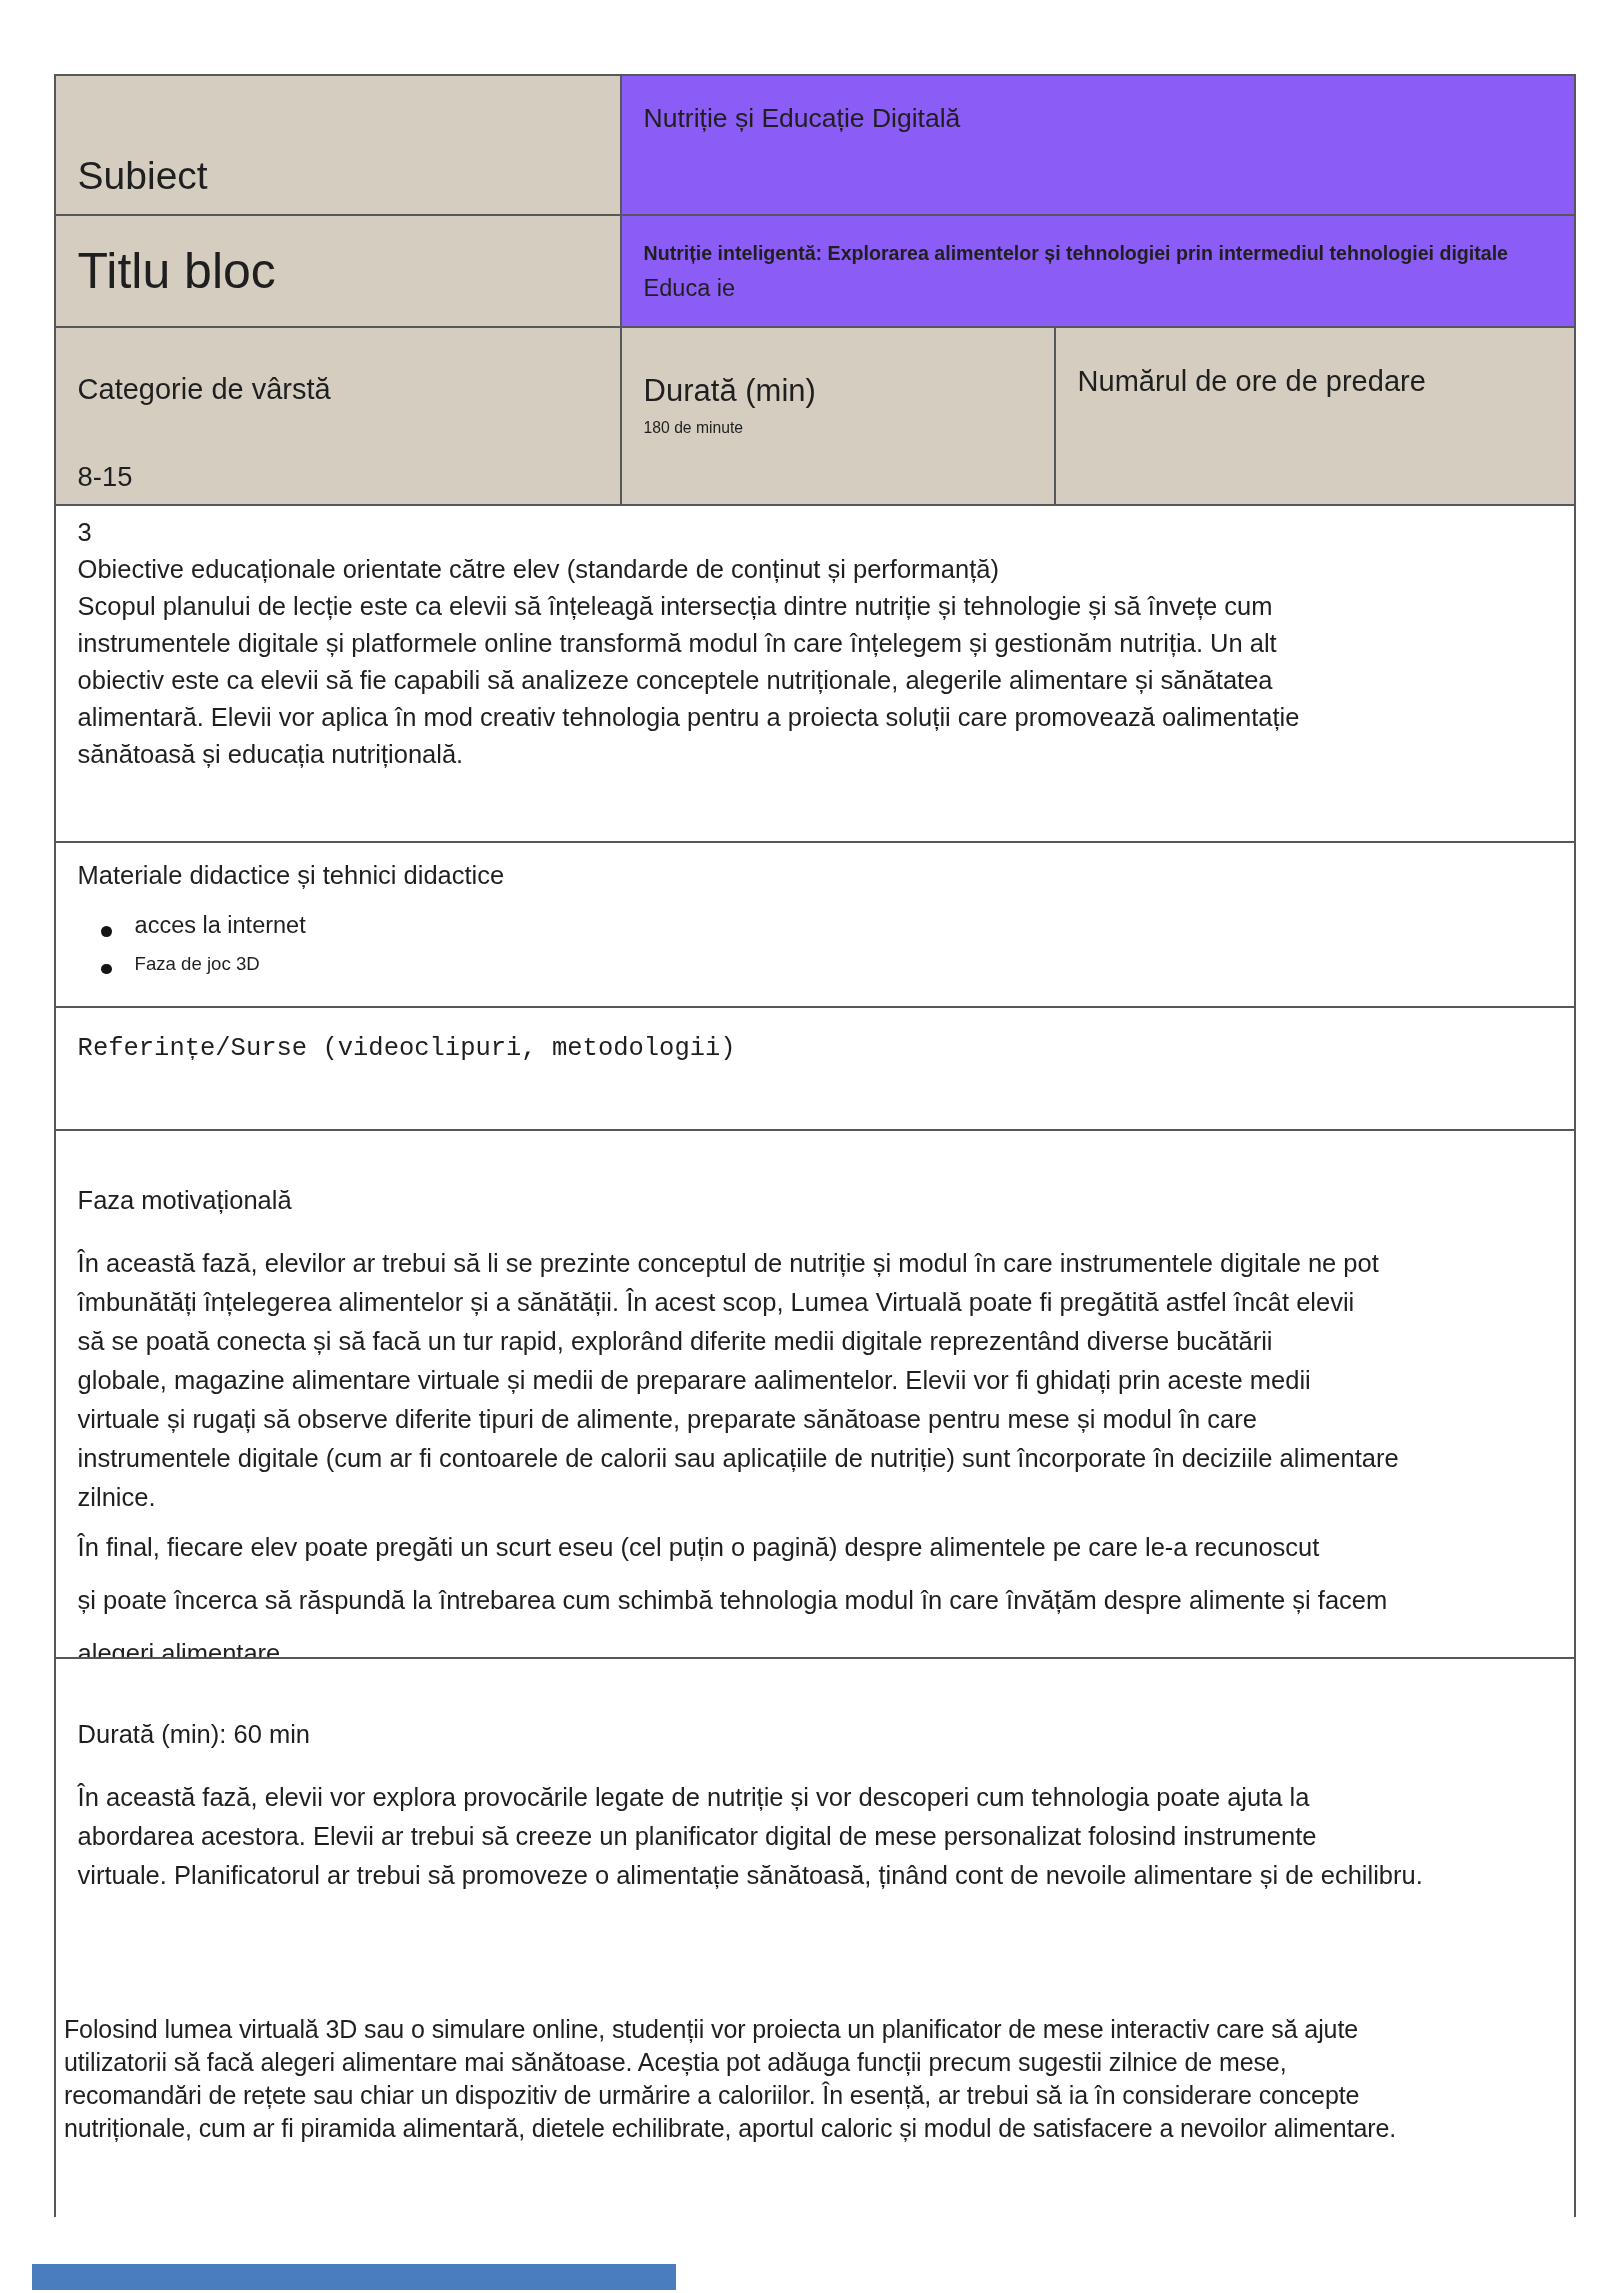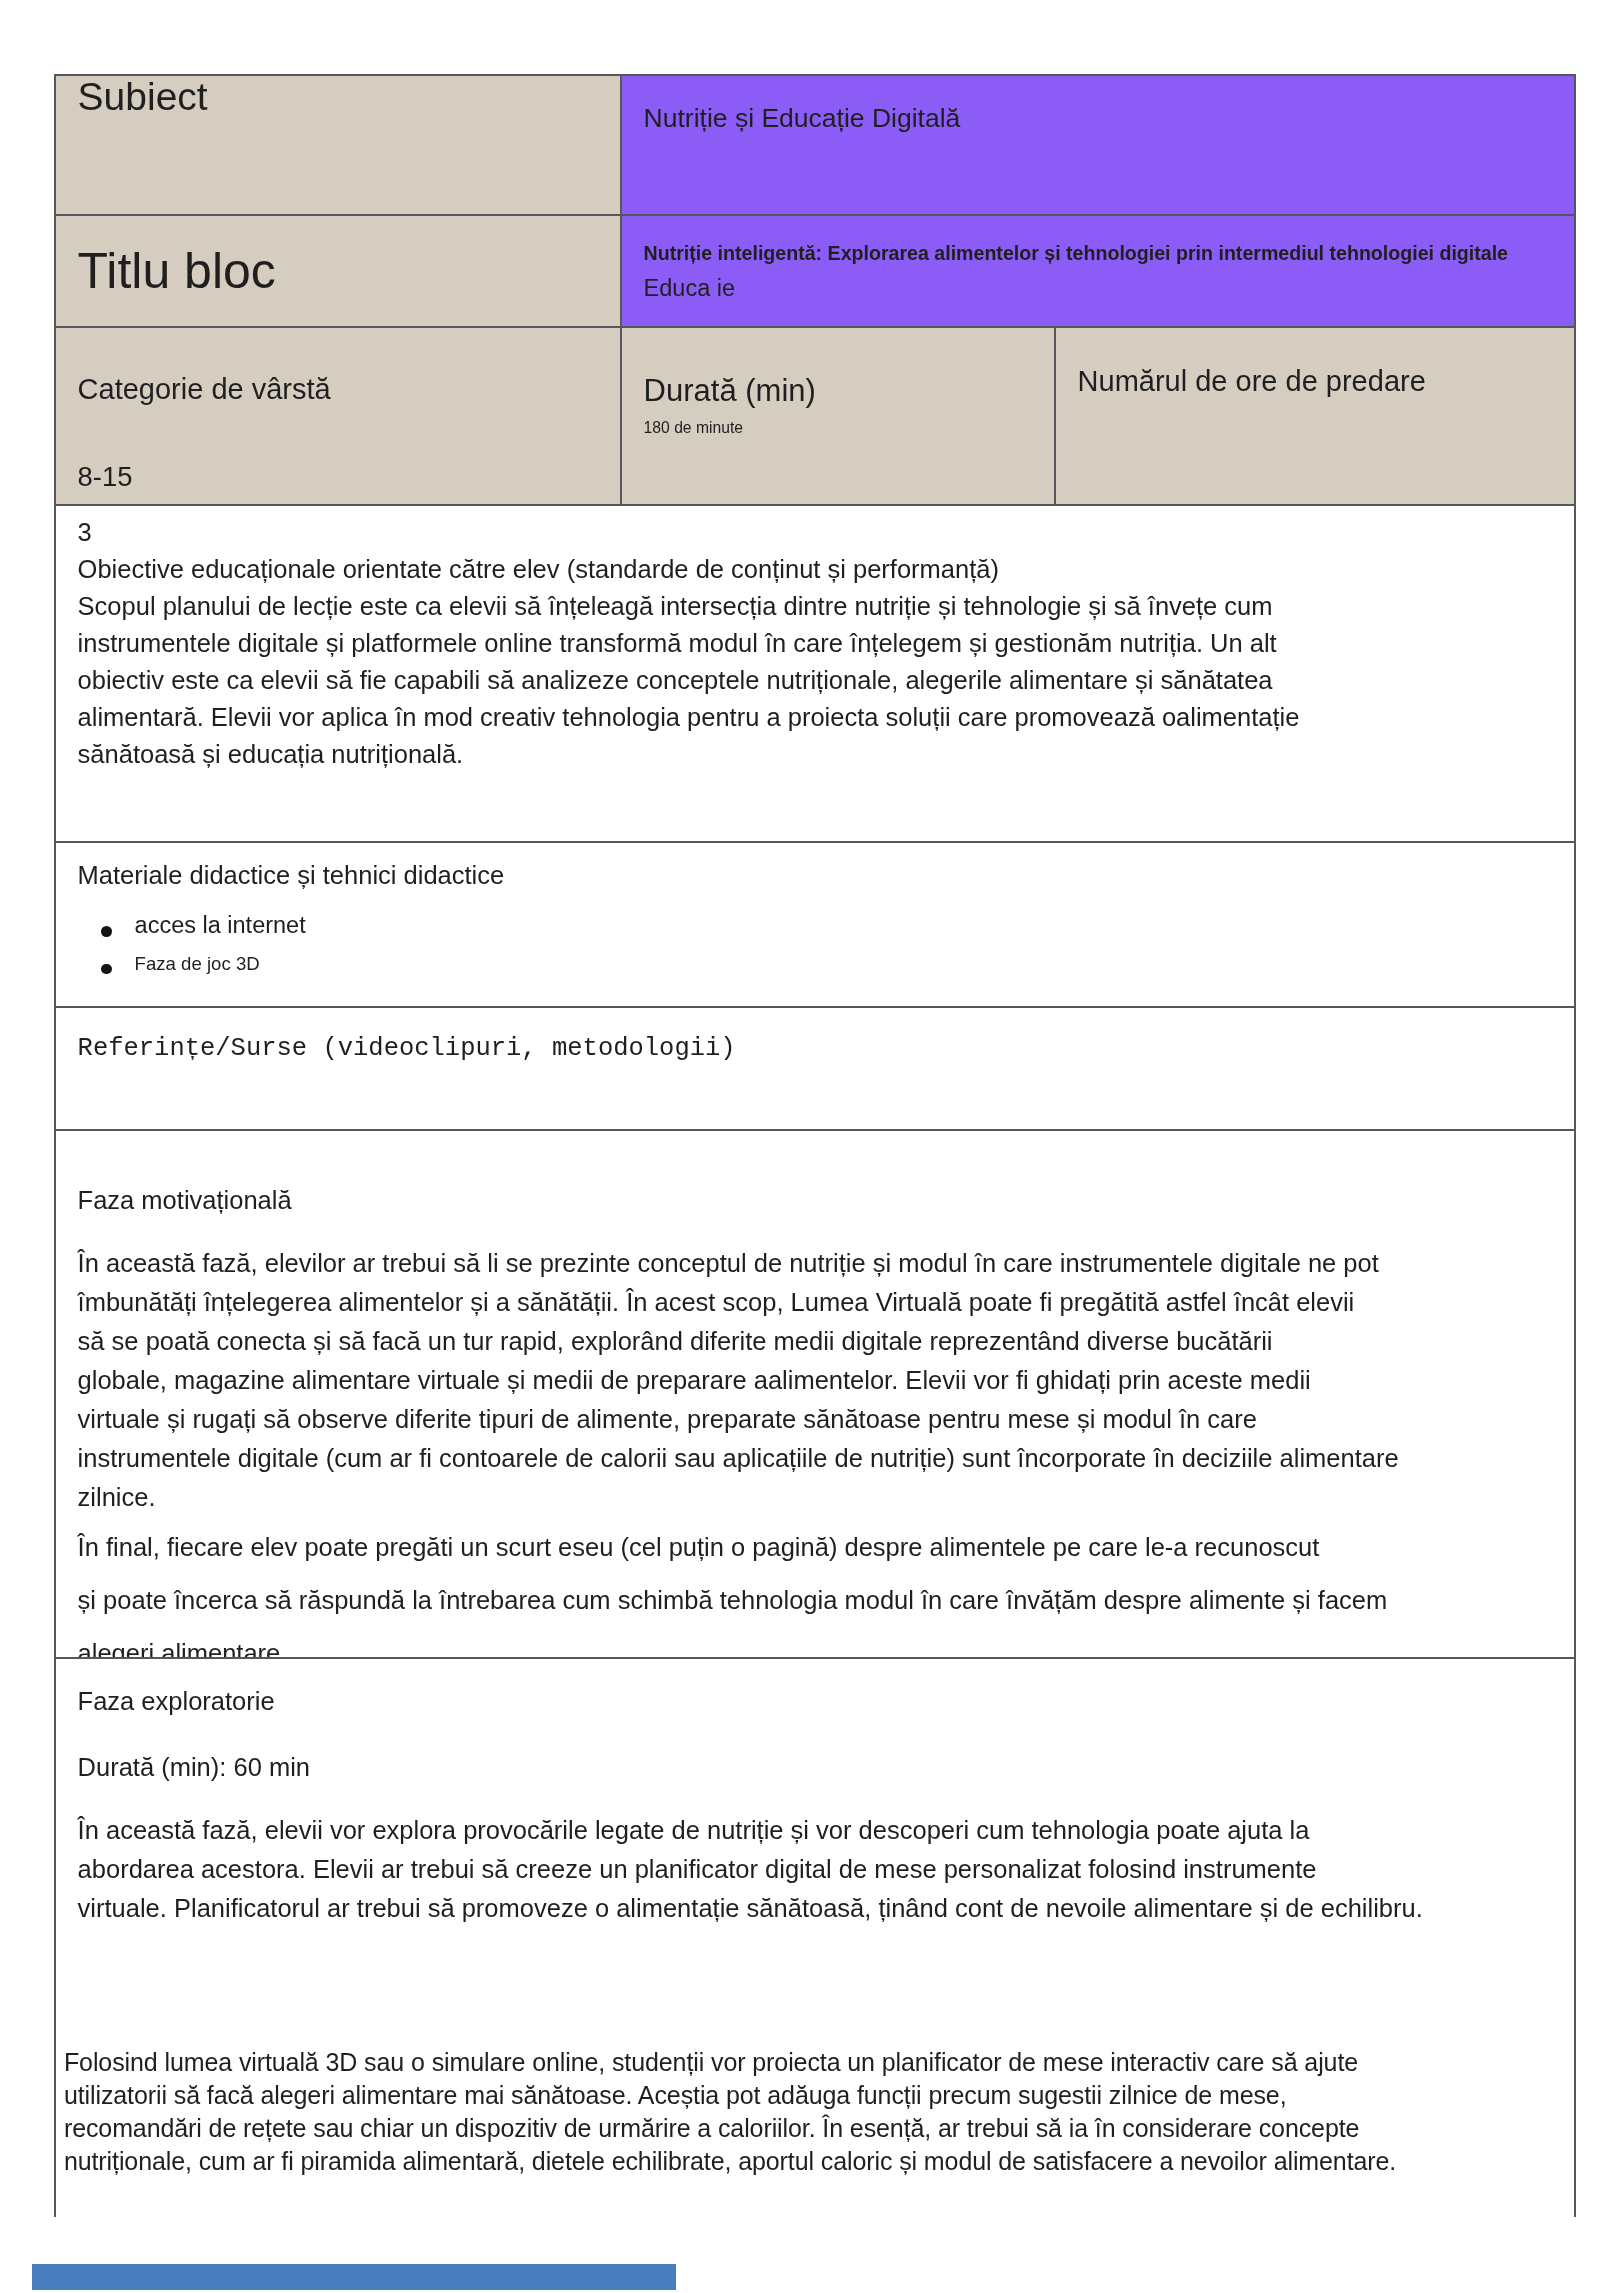--- a/index.html
+++ b/index.html
@@ -24,21 +24,21 @@
 
   .row-subject{height:140px;}
   .row-block{height:112px;}
   .row-meta{height:176px;}
 
   .col-label{width:566px;}
   .col-dur{width:434px;}
   .col-rest{flex:1;}
 
   .subject-label{
-    display:flex;align-items:flex-start;
+    display:flex;align-items:flex-end;
     padding:0 0 15.7px 21.6px;
     font-size:39px;line-height:1.1;
   }
   .subject-value{padding:27.4px 19.6px 0 21.6px;font-size:26.5px;}
   .block-label{
     display:flex;align-items:center;
     padding:0 0 0 21.6px;
     font-size:50px;line-height:1.05;
   }
   .block-value{padding:23.5px 27.4px 0 21.6px;}
@@ -160,21 +160,20 @@
 globale, magazine alimentare virtuale și medii de preparare aalimentelor. Elevii vor fi ghidați prin aceste medii
 virtuale și rugați să observe diferite tipuri de alimente, preparate sănătoase pentru mese și modul în care
 instrumentele digitale (cum ar fi contoarele de calorii sau aplicațiile de nutriție) sunt încorporate în deciziile alimentare
 zilnice.</div>
       <div class="txt para-loose">În final, fiecare elev poate pregăti un scurt eseu (cel puțin o pagină) despre alimentele pe care le-a recunoscut
 și poate încerca să răspundă la întrebarea cum schimbă tehnologia modul în care învățăm despre alimente și facem
 alegeri alimentare.</div>
     </div>
 
     <div class="section sec-exploratory">
-      <div class="heading">Faza exploratorie</div>
       <div class="duration-line">Durată (min): 60 min</div>
       <div class="txt explore-para">În această fază, elevii vor explora provocările legate de nutriție și vor descoperi cum tehnologia poate ajuta la
 abordarea acestora. Elevii ar trebui să creeze un planificator digital de mese personalizat folosind instrumente
 virtuale. Planificatorul ar trebui să promoveze o alimentație sănătoasă, ținând cont de nevoile alimentare și de echilibru.</div>
       <div class="txt final-para">Folosind lumea virtuală 3D sau o simulare online, studenții vor proiecta un planificator de mese interactiv care să ajute
 utilizatorii să facă alegeri alimentare mai sănătoase. Aceștia pot adăuga funcții precum sugestii zilnice de mese,
 recomandări de rețete sau chiar un dispozitiv de urmărire a caloriilor. În esență, ar trebui să ia în considerare concepte
 nutriționale, cum ar fi piramida alimentară, dietele echilibrate, aportul caloric și modul de satisfacere a nevoilor alimentare.</div>
     </div>
 

